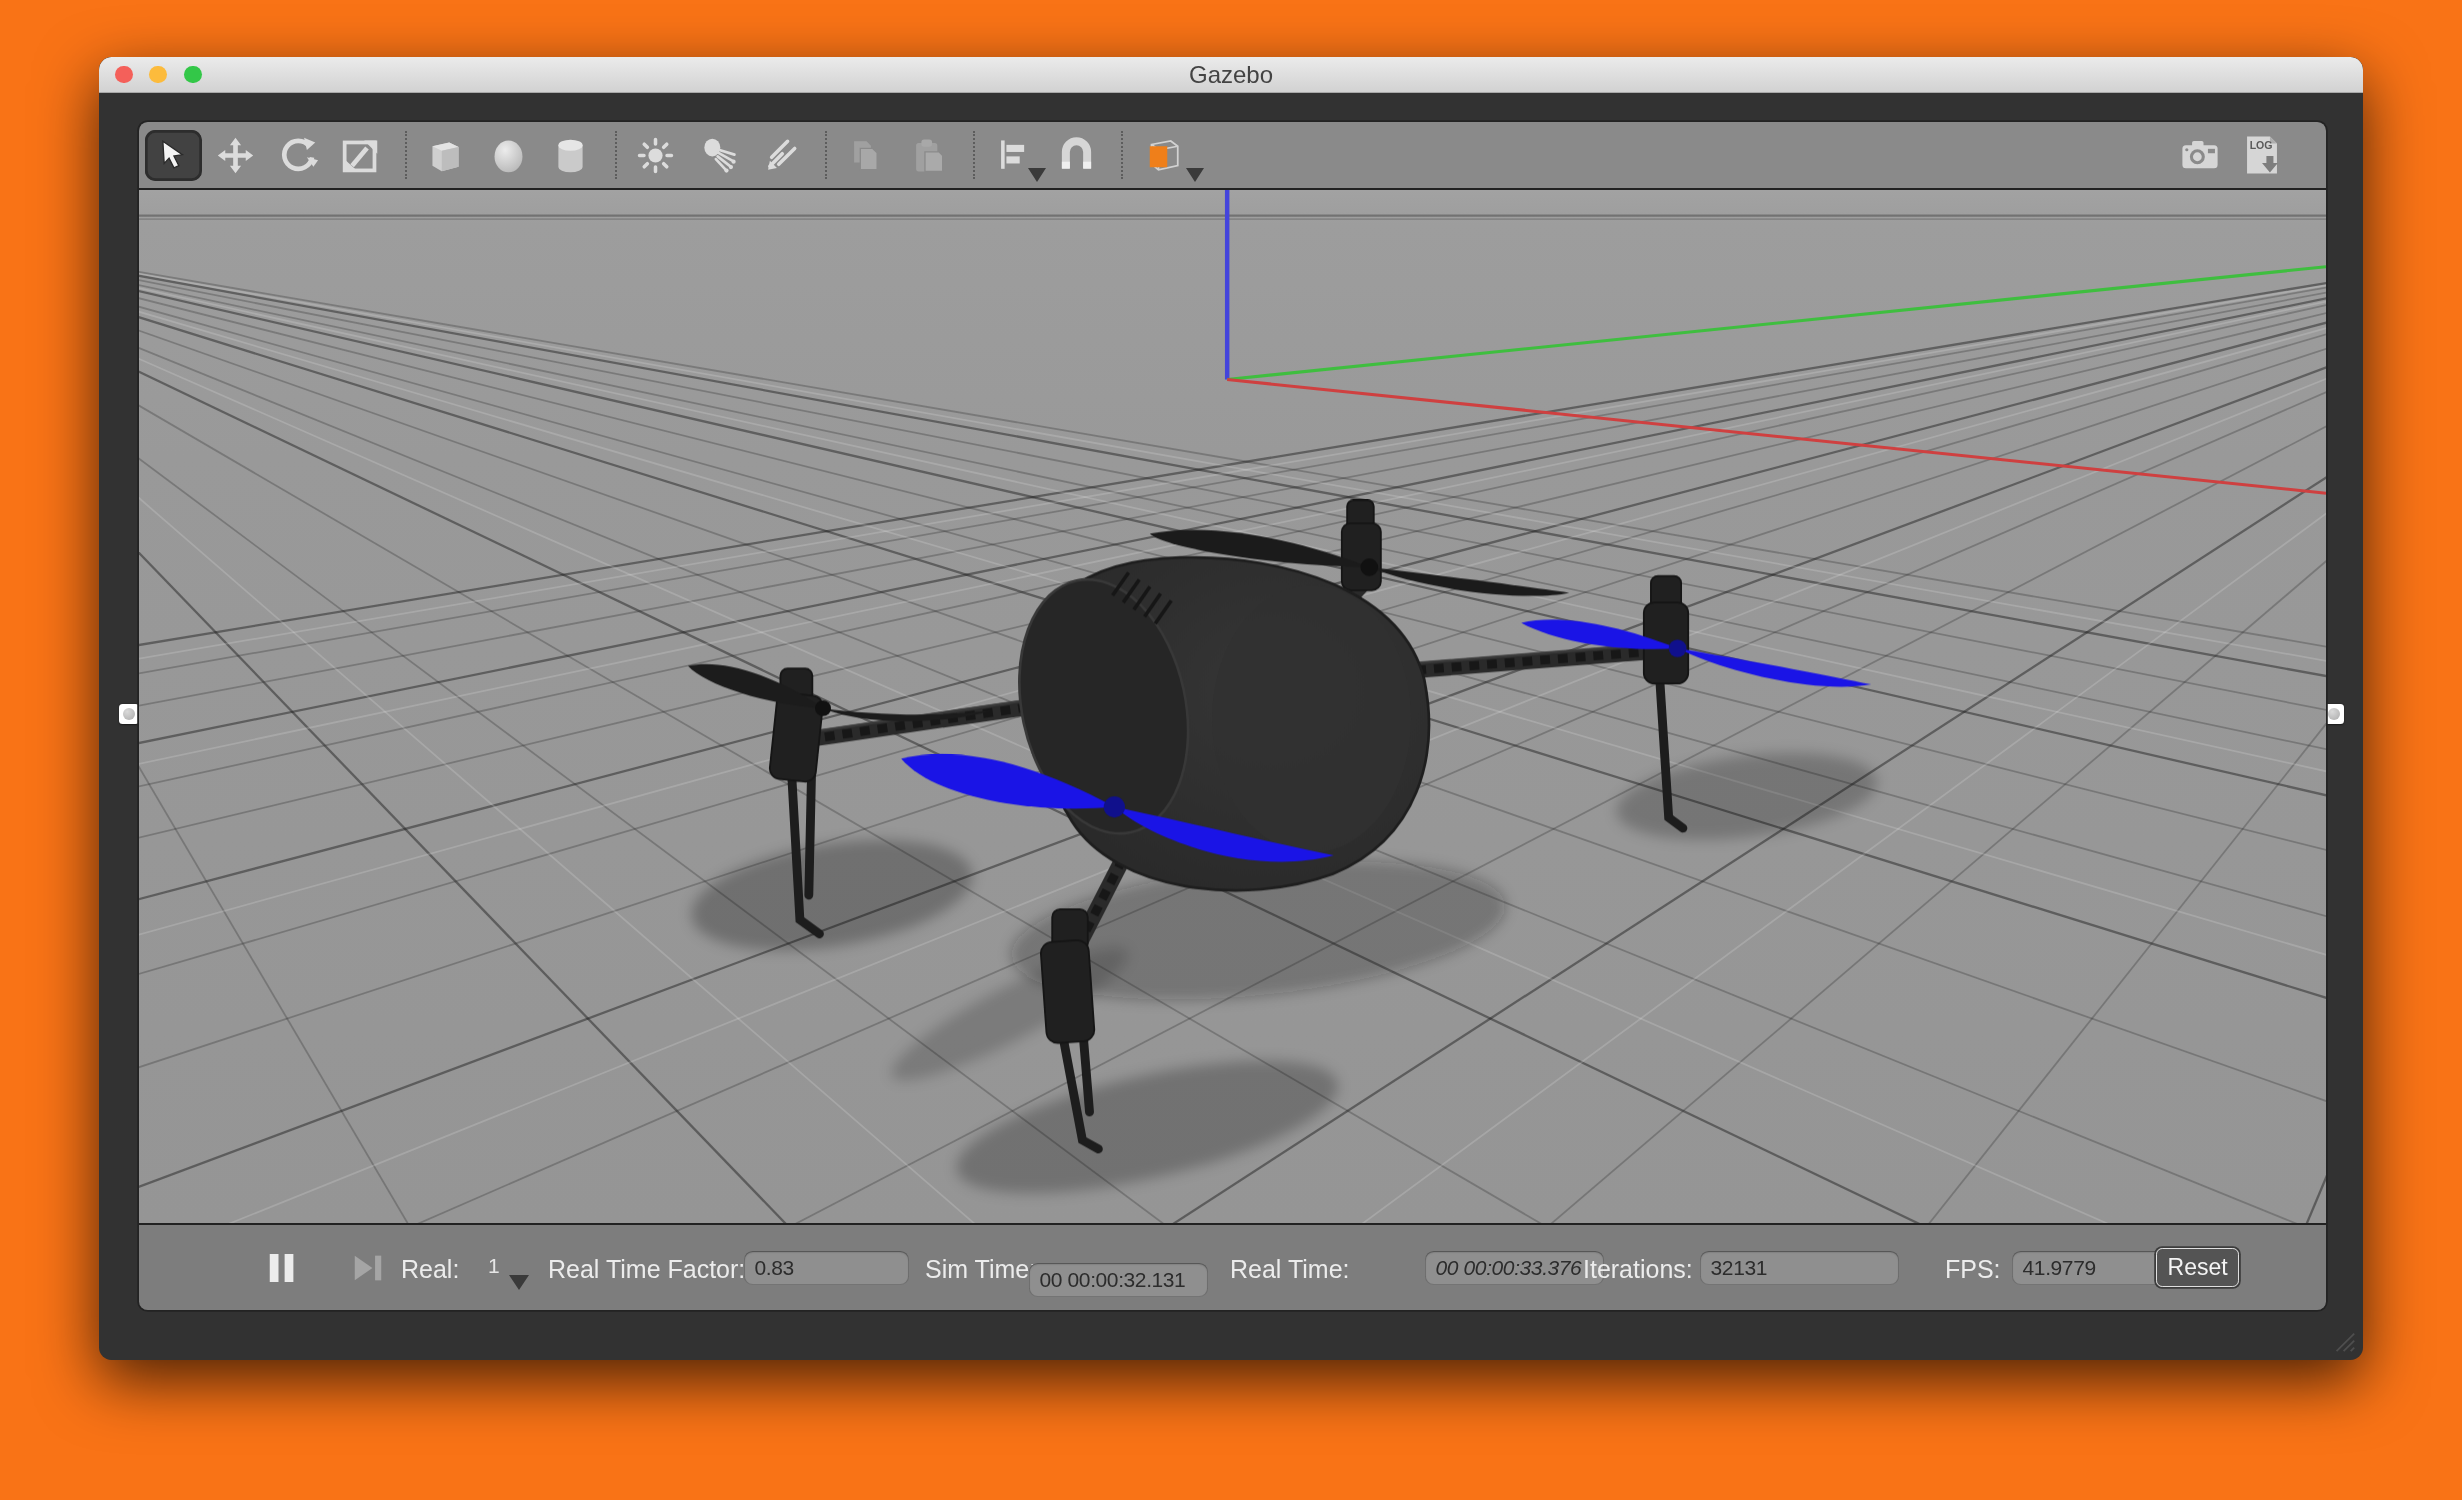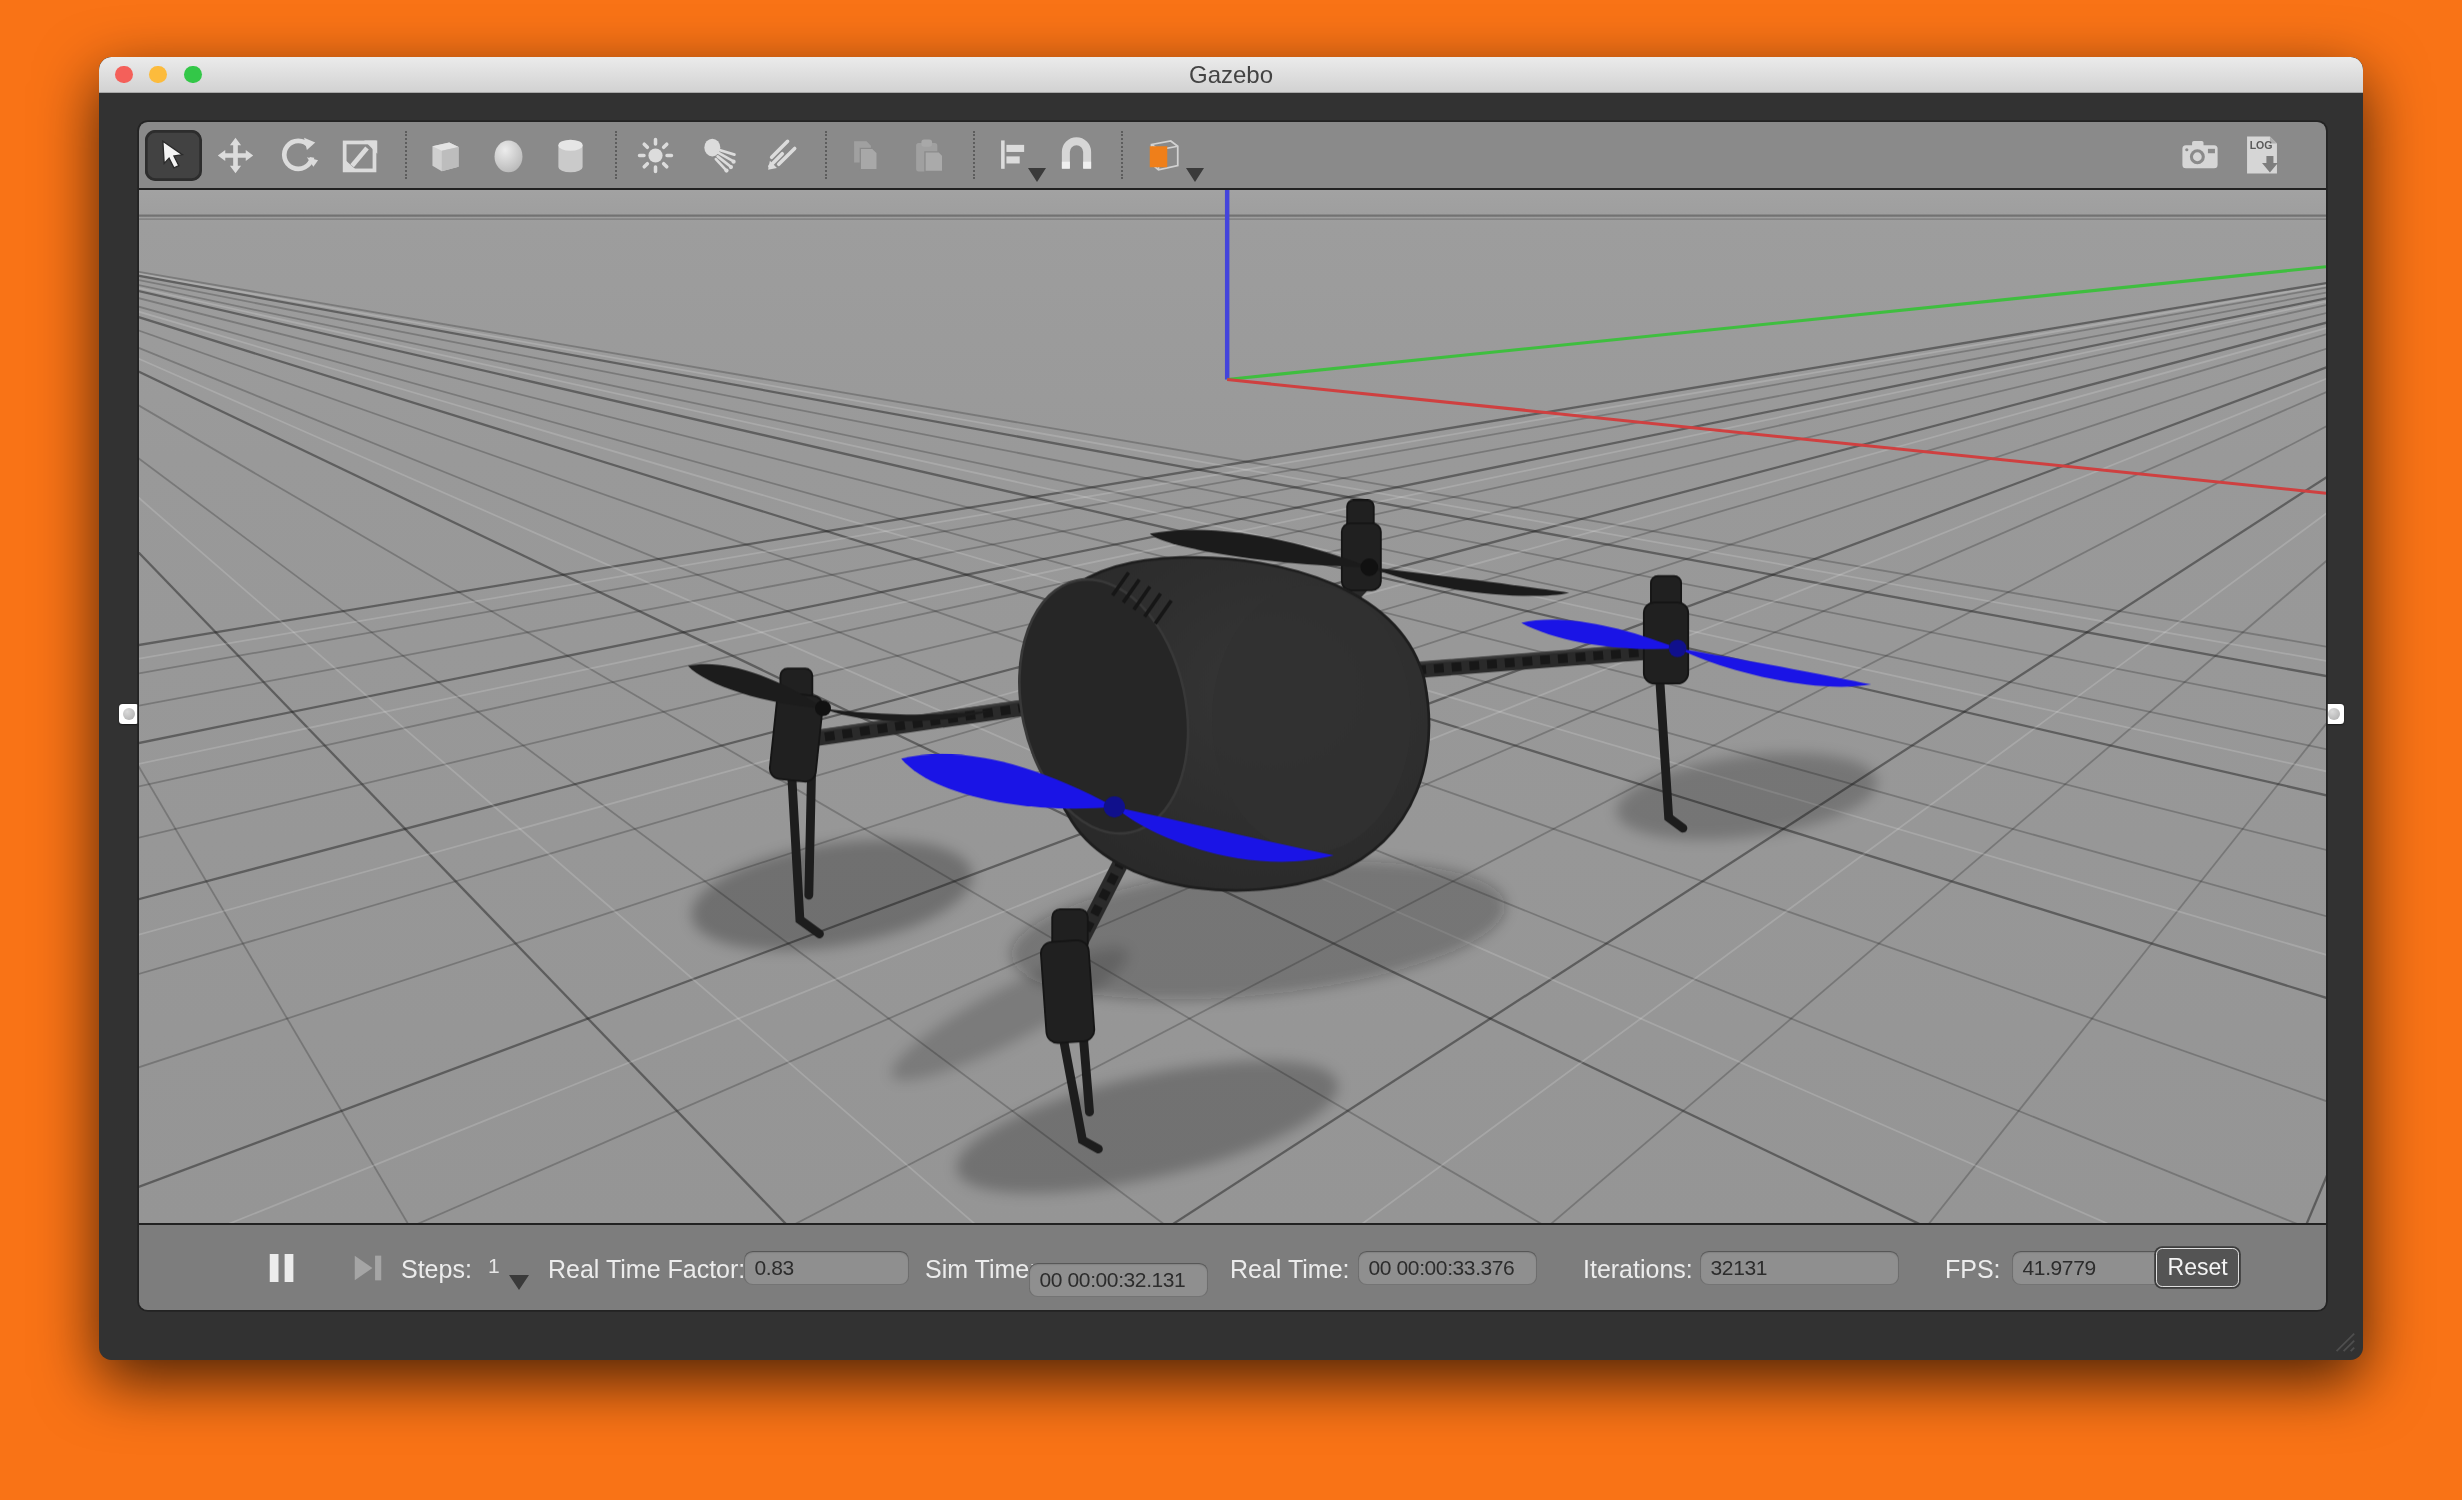--- a/index.html
+++ b/index.html
@@ -430,32 +430,32 @@
       <div class="statusbar">
         <svg class="sb" style="left:129px;top:26.5px;" width="28" height="32" viewBox="0 0 32 36">
           <rect x="2" y="2" width="10" height="32" fill="#ececec"></rect>
           <rect x="19" y="2" width="10" height="32" fill="#ececec"></rect>
         </svg>
         <svg class="sb" style="left:214px;top:26.5px;" width="30" height="32" viewBox="0 0 34 36">
           <polygon points="2,4 22,18 2,32" fill="#a5a5a5"></polygon>
           <rect x="25" y="4" width="7" height="28" fill="#a5a5a5"></rect>
         </svg>
 
-        <span class="sb sb-label" style="left:262px;">Steps:</span>
+        <span class="sb sb-label" style="left:262px;">Real:</span>
         <span class="sb steps-val" style="left:349px;">1</span>
         <div class="sb dd-small" style="left:370px;"></div>
 
         <span class="sb sb-label" style="left:409px;">Real Time Factor:</span>
         <div class="sb sb-field" style="left:605px;width:165px;">0.83</div>
 
         <span class="sb sb-label" style="left:786px;">Sim Time:</span>
         <div class="sb sb-field" style="left:890px;width:179px;margin-top:12px;">00 00:00:32.131</div>
 
         <span class="sb sb-label" style="left:1091px;">Real Time:</span>
-        <div class="sb sb-field" style="left:1219px;width:179px;">00 00:00:33.376</div>
+        <div class="sb sb-field" style="left:1286px;width:179px;font-style:italic;">00 00:00:33.376</div>
 
         <span class="sb sb-label" style="left:1444px;">Iterations:</span>
         <div class="sb sb-field" style="left:1561px;width:199px;">32131</div>
 
         <span class="sb sb-label" style="left:1779px;margin-left:27px;">FPS:</span>
         <div class="sb sb-field" style="left:1845px;width:160px;margin-left:28px;">41.9779</div>
 
         <button class="sb reset-btn" style="left:2017px;text-align:center;">Reset</button>
       </div>
     </div>

